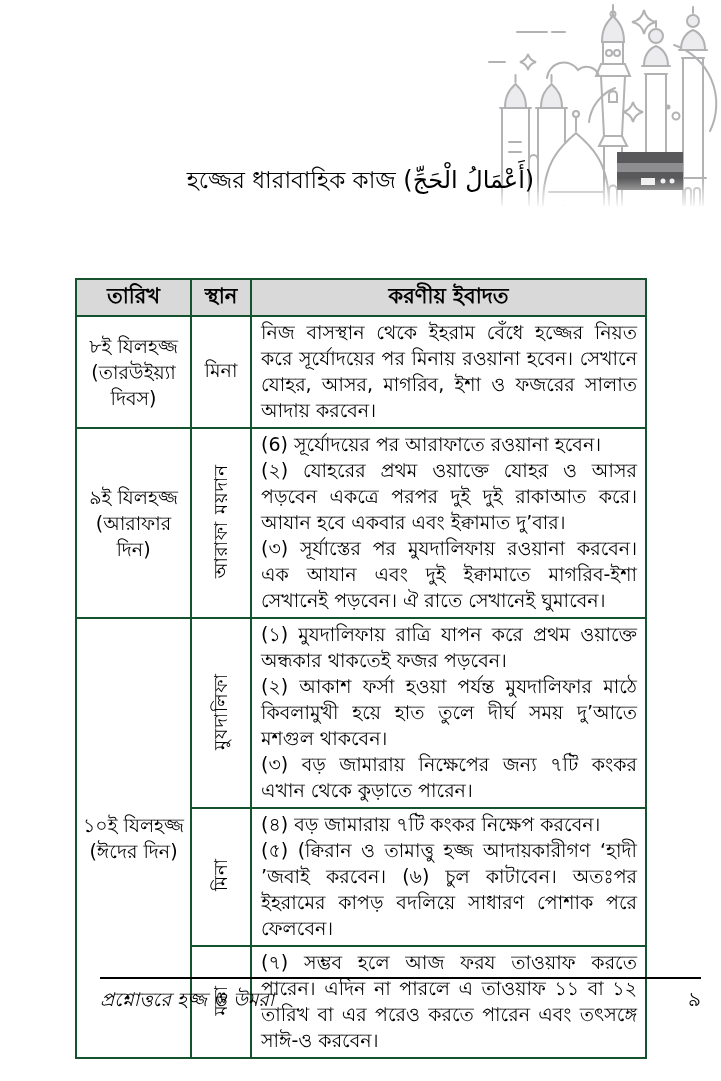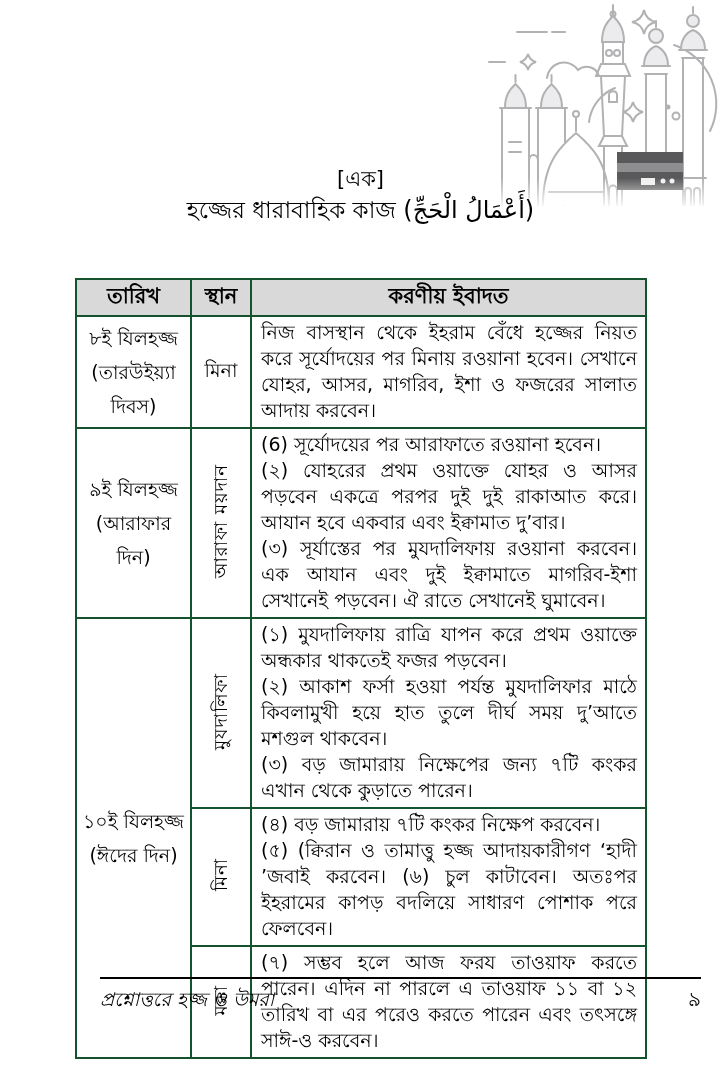--- a/index.html
+++ b/index.html
@@ -28,21 +28,21 @@
     border-collapse: collapse; table-layout: fixed;
   }
   table.sched th, table.sched td { border: 2px solid #14532d; vertical-align: middle; }
   table.sched th {
     background: #d9d9d9; font-size: 21px; font-weight: bold; height: 34px; padding: 0 4px;
   }
   col.c-date  { width: 115px; }
   col.c-place { width: 60px; }
   col.c-acts  { width: 395px; }
 
-  td.date-cell { text-align: center; font-size: 19px; line-height: 34px; padding: 2px 3px; }
+  td.date-cell { text-align: center; font-size: 19px; line-height: 26px; padding: 2px 3px; }
   td.place-cell { text-align: center; font-size: 19px; padding: 9px; }
   td.place-cell.vert span {
     display: inline-block; writing-mode: vertical-rl; transform: rotate(180deg);
     font-size: 18px; letter-spacing: 1px; white-space: nowrap;
   }
   td.acts-cell { padding: 2px 8px 4px 9px; border-radius: 15px; }
   td.acts-cell p {
     margin: 0; font-size: 19px; line-height: 26px;
     text-align: justify; text-justify: inter-word;
   }
@@ -125,21 +125,20 @@
       <rect x="186" y="163" width="66" height="9" fill="#8e8e90"></rect>
       <rect x="210" y="178" width="14" height="7" fill="#efefef"></rect>
       <circle cx="232" cy="181" r="2.5" fill="#efefef"></circle>
       <circle cx="241" cy="181" r="2.5" fill="#efefef"></circle>
     </g>
   </svg>
   <div class="mosque-fade"></div>
 </div>
 
 <div class="head-block">
-  <div class="section-marker">[এক]</div>
   <div class="page-subtitle">
     <span>হজ্জের ধারাবাহিক কাজ</span>
     <span class="ar" dir="ltr">(أَعْمَالُ الْحَجِّ)</span>
   </div>
 </div>
 
 <table class="sched">
   <colgroup>
       <col class="c-date">
       <col class="c-place">

